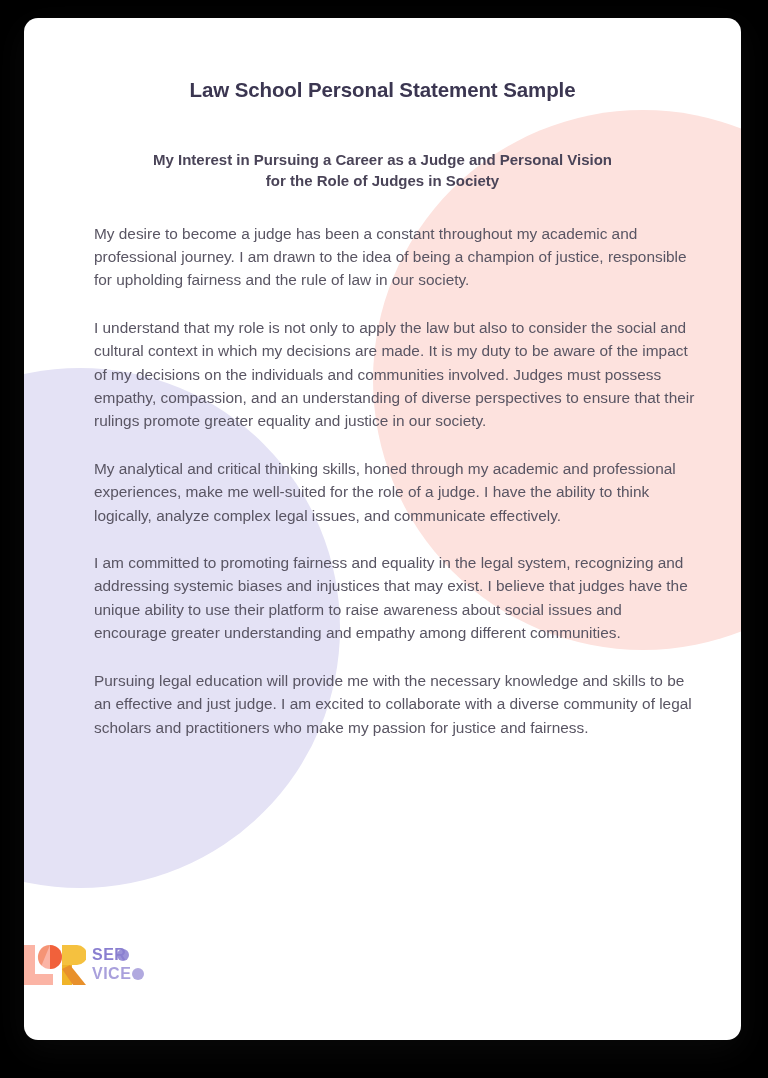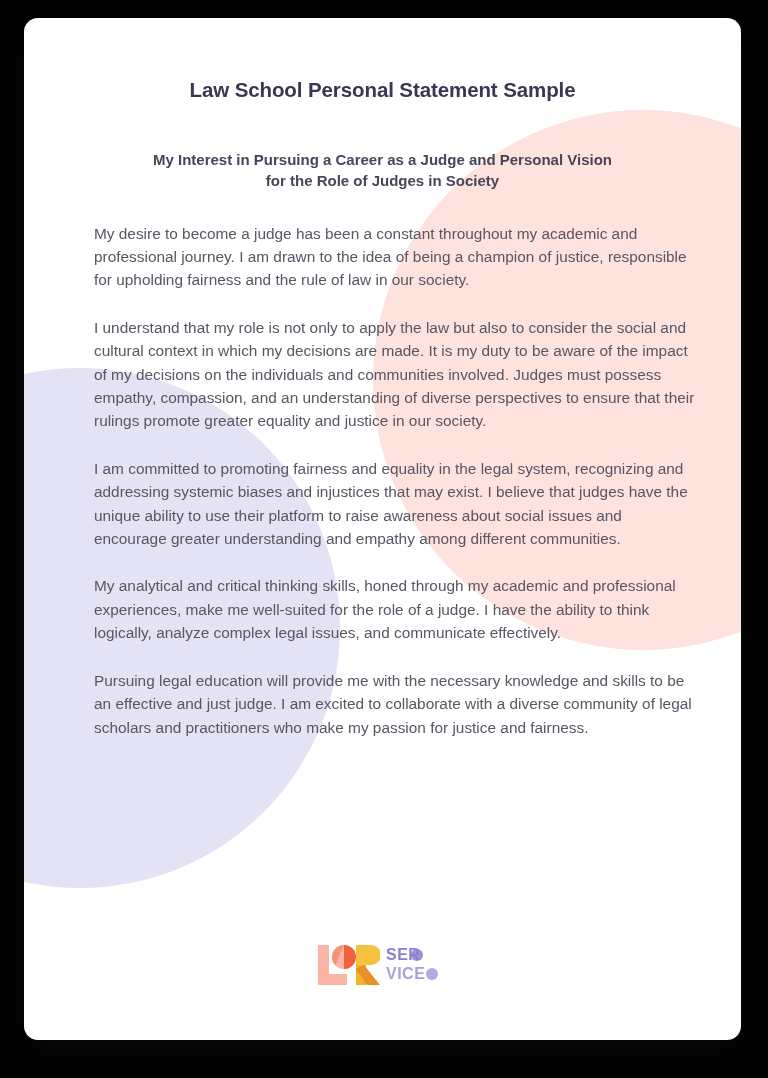--- a/index.html
+++ b/index.html
@@ -97,21 +97,21 @@
   }
   .para:last-child { margin-bottom: 0; }
 
   
   .logo-row {
     position: absolute;
     left: 0;
     right: 0;
     top: 925px;
     display: flex;
-    justify-content: center;
+    justify-content: flex-start;
     align-items: flex-start;
     z-index: 3;
   }
   .logo {
     display: flex;
     align-items: center;
     gap: 6px;
   }
   .logo-mark { display: block; }
   .logo-word { display: block; }
@@ -128,22 +128,22 @@
 
     <div class="content">
 
       <h1 class="doc-title">Law School Personal Statement Sample</h1>
 
       <h2 class="doc-subtitle">My Interest in Pursuing a Career as a Judge and Personal Vision for the Role of Judges in Society</h2>
 
       <div class="body-wrap">
         <p class="para">My desire to become a judge has been a constant throughout my academic and professional journey. I am drawn to the idea of being a champion of justice, responsible for upholding fairness and the rule of law in our society.</p>
         <p class="para">I understand that my role is not only to apply the law but also to consider the social and cultural context in which my decisions are made. It is my duty to be aware of the impact of my decisions on the individuals and communities involved. Judges must possess empathy, compassion, and an understanding of diverse perspectives to ensure that their rulings promote greater equality and justice in our society.</p>
+        <p class="para">My analytical and critical thinking skills, honed through my academic and professional experiences, make me well-suited for the role of a judge. I have the ability to think logically, analyze complex legal issues, and communicate effectively.</p>
         <p class="para">I am committed to promoting fairness and equality in the legal system, recognizing and addressing systemic biases and injustices that may exist. I believe that judges have the unique ability to use their platform to raise awareness about social issues and encourage greater understanding and empathy among different communities.</p>
-        <p class="para">My analytical and critical thinking skills, honed through my academic and professional experiences, make me well-suited for the role of a judge. I have the ability to think logically, analyze complex legal issues, and communicate effectively.</p>
         <p class="para">Pursuing legal education will provide me with the necessary knowledge and skills to be an effective and just judge. I am excited to collaborate with a diverse community of legal scholars and practitioners who make my passion for justice and fairness.</p>
       </div>
 
     </div>
 
     <div class="logo-row">
       <div class="logo">
 
         <svg class="logo-mark" width="62" height="44" viewBox="0 0 62 44">
 

